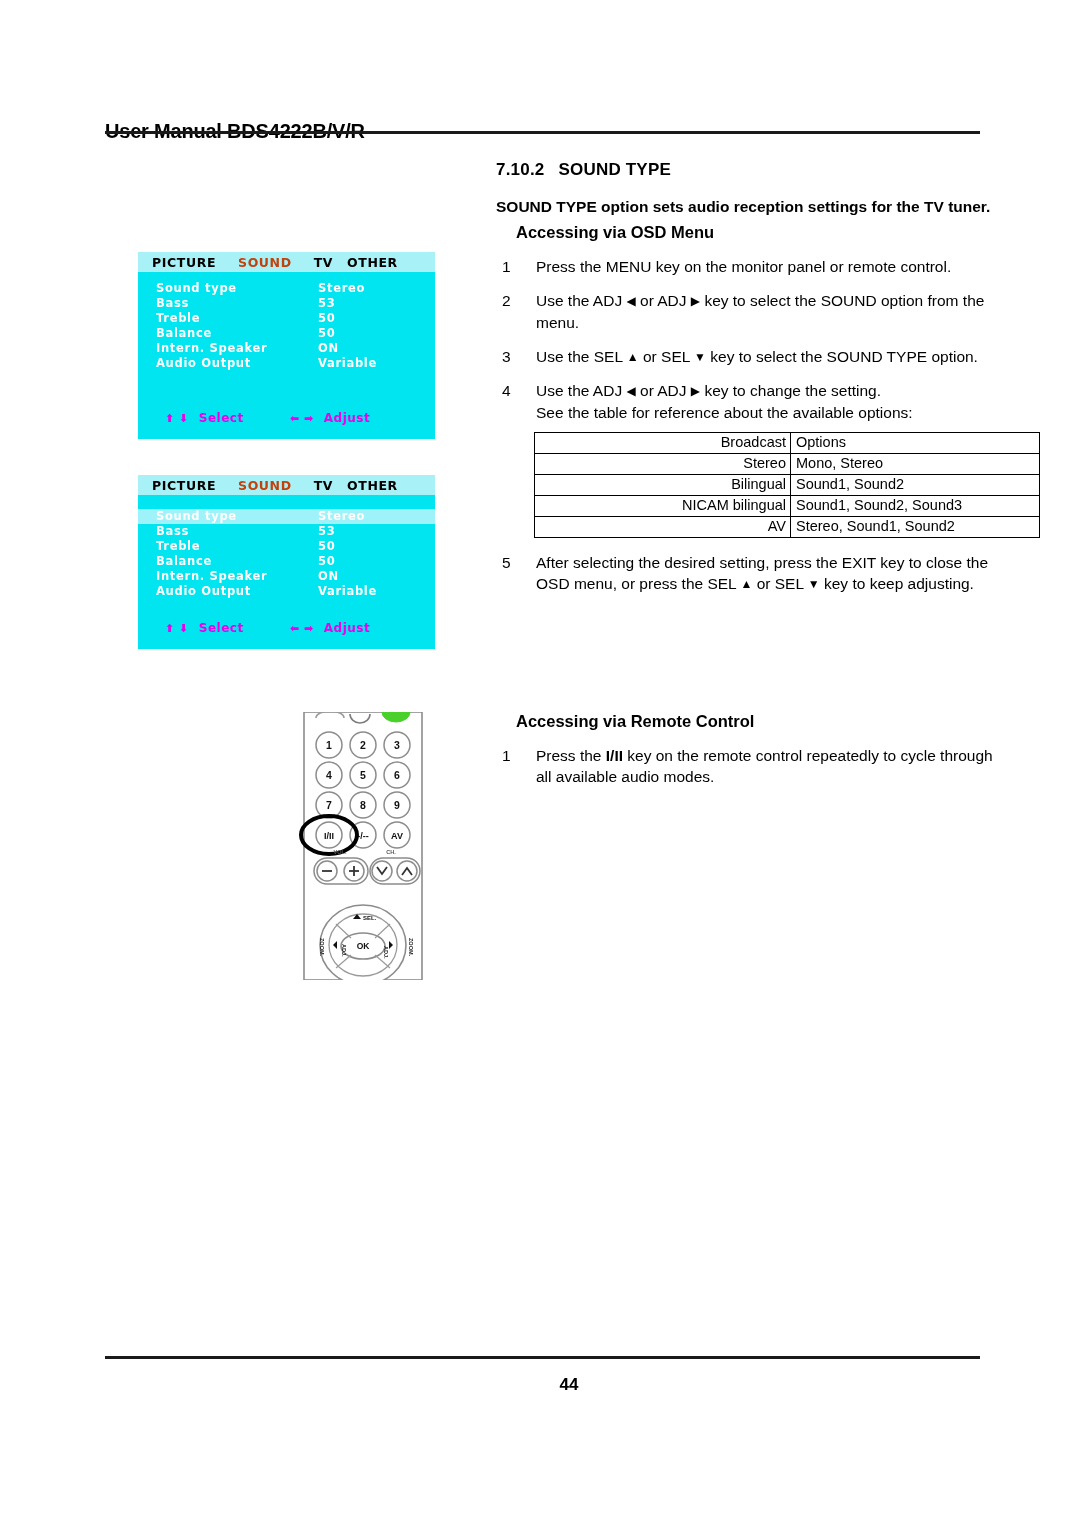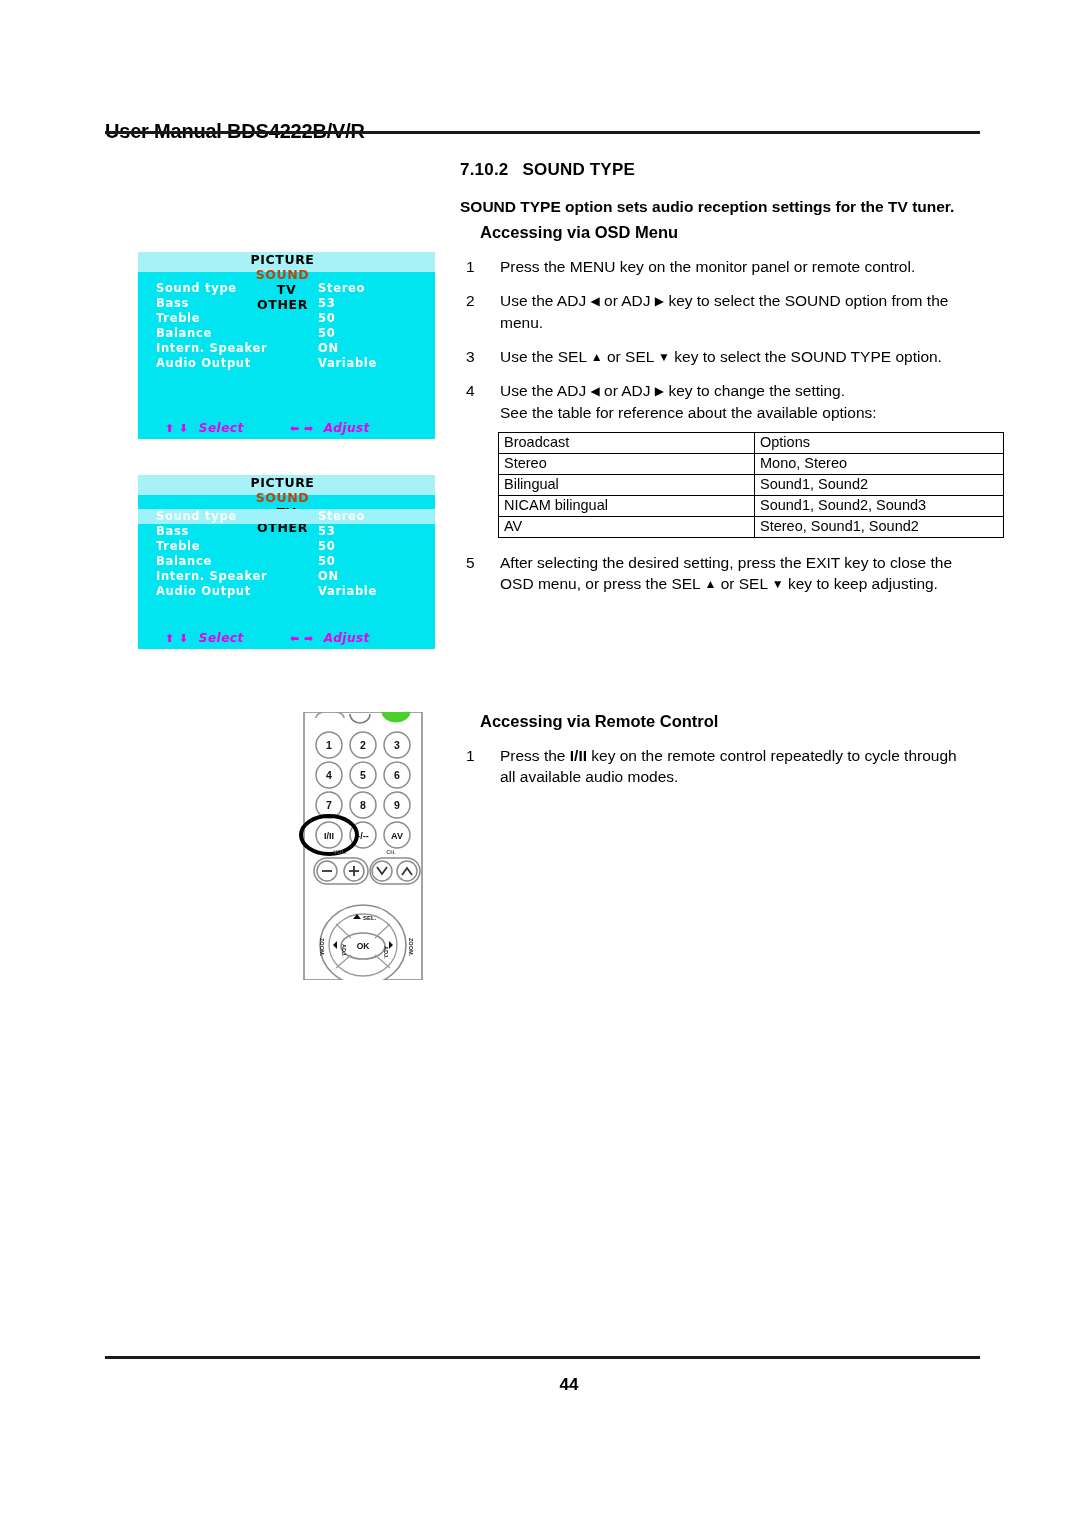--- a/index.html
+++ b/index.html
@@ -56,21 +56,21 @@
     width: 1080px;
     text-align: center;
     font-size: 17px;
     font-weight: bold;
     margin-left: 29px;
   }
 
   
   #content {
     position: absolute;
-    left: 460px;
+    left: 496px;
     top: 160px;
     width: 512px;
   }
   .sec-head {
     font-size: 17px;
     font-weight: bold;
     letter-spacing: 0.2px;
     margin: 0 0 17px 0;
   }
   .sec-head .num { margin-right: 14px; }
@@ -114,42 +114,41 @@
     margin: 9px 0 2px -2px;
     table-layout: fixed;
   }
   table.opts td {
     border: 1.4px solid #000;
     font-size: 14.5px;
     line-height: 17px;
     padding: 1px 4px 2px 5px;
     vertical-align: top;
   }
-  table.opts td.c1 { width: 246px; }
+  table.opts td.c1 { width: 246px; text-align: right; }
 
   
   .osd {
     position: absolute;
     background: #00e5ef;
     font-family: "DejaVu Sans", sans-serif;
     left: 138px;
     width: 297px;
   }
   #osd-1 { top: 252px; height: 187px; }
   #osd-2 { top: 475px; height: 174px; }
 
   .osd-tabs {
     position: relative;
     height: 20px;
     background: #a8f2f7;
     display: flex;
     align-items: center;
     padding-left: 14px;
     box-sizing: border-box;
-    flex-direction: column;
   }
   .osd-tab {
     font-size: 12.5px;
     font-weight: bold;
     color: #000000;
     letter-spacing: 0.6px;
     margin-right: 22px;
   }
   .osd-tab.sel { color: #c2410c; }
   .osd-tab.tight { margin-right: 14px; }
@@ -179,24 +178,23 @@
     left: 180px;
     font-size: 11.5px;
     font-weight: bold;
     color: #ffffff;
     letter-spacing: 0.7px;
   }
 
   .osd-footer {
     position: absolute;
     left: 0;
-    bottom: 2px;
+    bottom: 12px;
     width: 100%;
     height: 16px;
-    font-style: italic;
   }
   .osd-hint {
     position: absolute;
     font-size: 12px;
     font-weight: bold;
     color: #ea00ea;
     letter-spacing: 0.5px;
     white-space: nowrap;
   }
   .osd-hint.left { left: 27px; }

